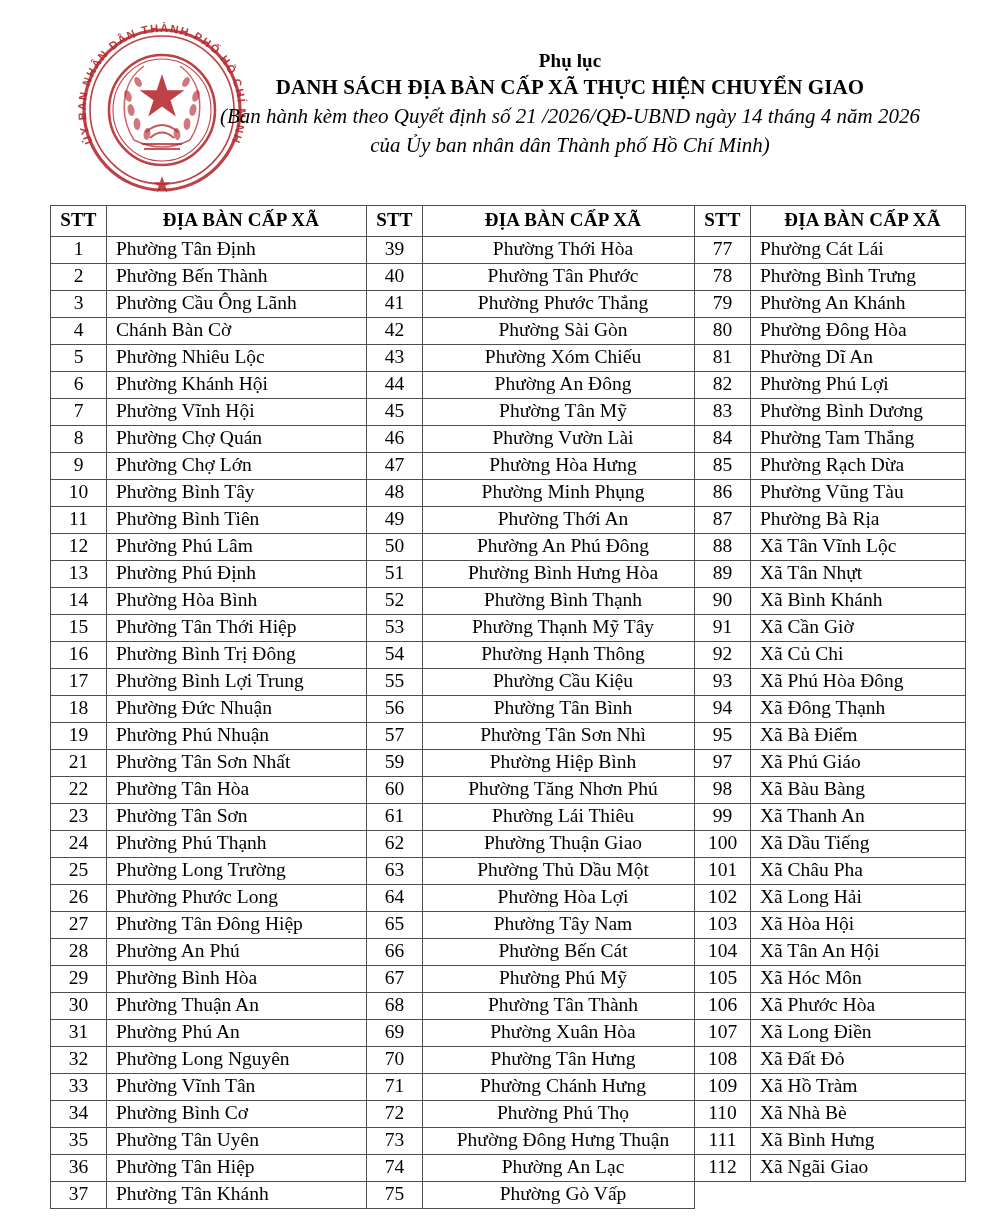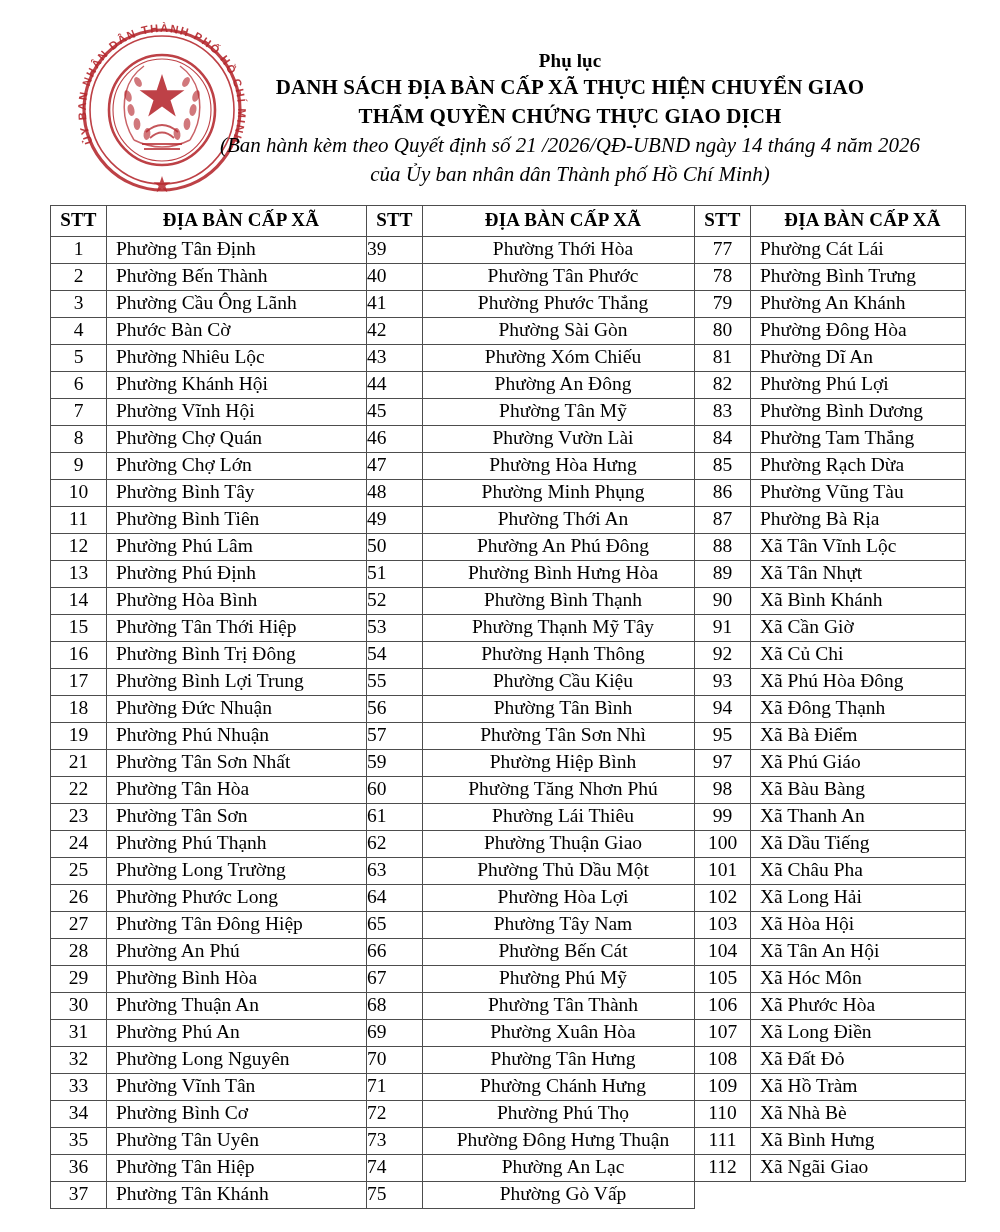--- a/index.html
+++ b/index.html
@@ -78,21 +78,21 @@
   #list-table th {
     font-size: 19px;
     font-weight: bold;
     text-align: center;
     height: 31px;
     letter-spacing: .2px;
     margin-top: 40px;
   }
   .c-stt  { width: 56px;  text-align: center; }
   .c-name { width: 260px; text-align: left; padding-left: 9px !important; }
-  .c-stt2 { width: 56px;  text-align: left; }
+  .c-stt2 { width: 56px;  text-align: center; }
   .c-name2{ width: 272px; text-align: center; padding-left: 9px !important; }
   .c-stt3 { width: 56px;  text-align: center; }
   .c-name3{ width: 215px; text-align: left; padding-left: 9px !important; }
   .empty-cell { border: none !important; }
 </style>
 </head>
 <body>
 
 <div id="header-block">
 
@@ -137,21 +137,20 @@
       <path d="M70 122 h40"></path>
       <path d="M72 127 h36"></path>
     </g>
 
     <polygon points="90,154 92.1,160.2 98.6,160.2 93.3,164 95.4,170.2 90,166.4 84.6,170.2 86.7,164 81.4,160.2 87.9,160.2" fill="#b5272d" opacity="0.85"></polygon>
   </svg>
 
   <div id="header-text">
     <div class="hdr-line1">Phụ lục</div>
     <div class="hdr-title">DANH SÁCH ĐỊA BÀN CẤP XÃ THỰC HIỆN CHUYỂN GIAO</div>
-    <div class="hdr-title">THẨM QUYỀN CHỨNG THỰC GIAO DỊCH</div>
     <div class="hdr-sub">(Ban hành kèm theo Quyết định số   21  /2026/QĐ-UBND ngày  14 tháng  4  năm 2026</div>
     <div class="hdr-sub l2">của Ủy ban nhân dân Thành phố Hồ Chí Minh)</div>
   </div>
 </div>
 
 <table id="list-table">
   <thead>
     <tr>
       <th class="c-stt">STT</th>
       <th class="c-name">ĐỊA BÀN CẤP XÃ</th>
@@ -181,21 +180,21 @@
       <tr>
         <td class="c-stt">3</td>
         <td class="c-name">Phường Cầu Ông Lãnh</td>
         <td class="c-stt2">41</td>
         <td class="c-name2">Phường Phước Thắng</td>
         <td class="c-stt3">79</td>
         <td class="c-name3">Phường An Khánh</td>
       </tr>
       <tr>
         <td class="c-stt">4</td>
-        <td class="c-name">Phước Bàn Cờ</td>
+        <td class="c-name">Chánh Bàn Cờ</td>
         <td class="c-stt2">42</td>
         <td class="c-name2">Phường Sài Gòn</td>
         <td class="c-stt3">80</td>
         <td class="c-name3">Phường Đông Hòa</td>
       </tr>
       <tr>
         <td class="c-stt">5</td>
         <td class="c-name">Phường Nhiêu Lộc</td>
         <td class="c-stt2">43</td>
         <td class="c-name2">Phường Xóm Chiếu</td>

